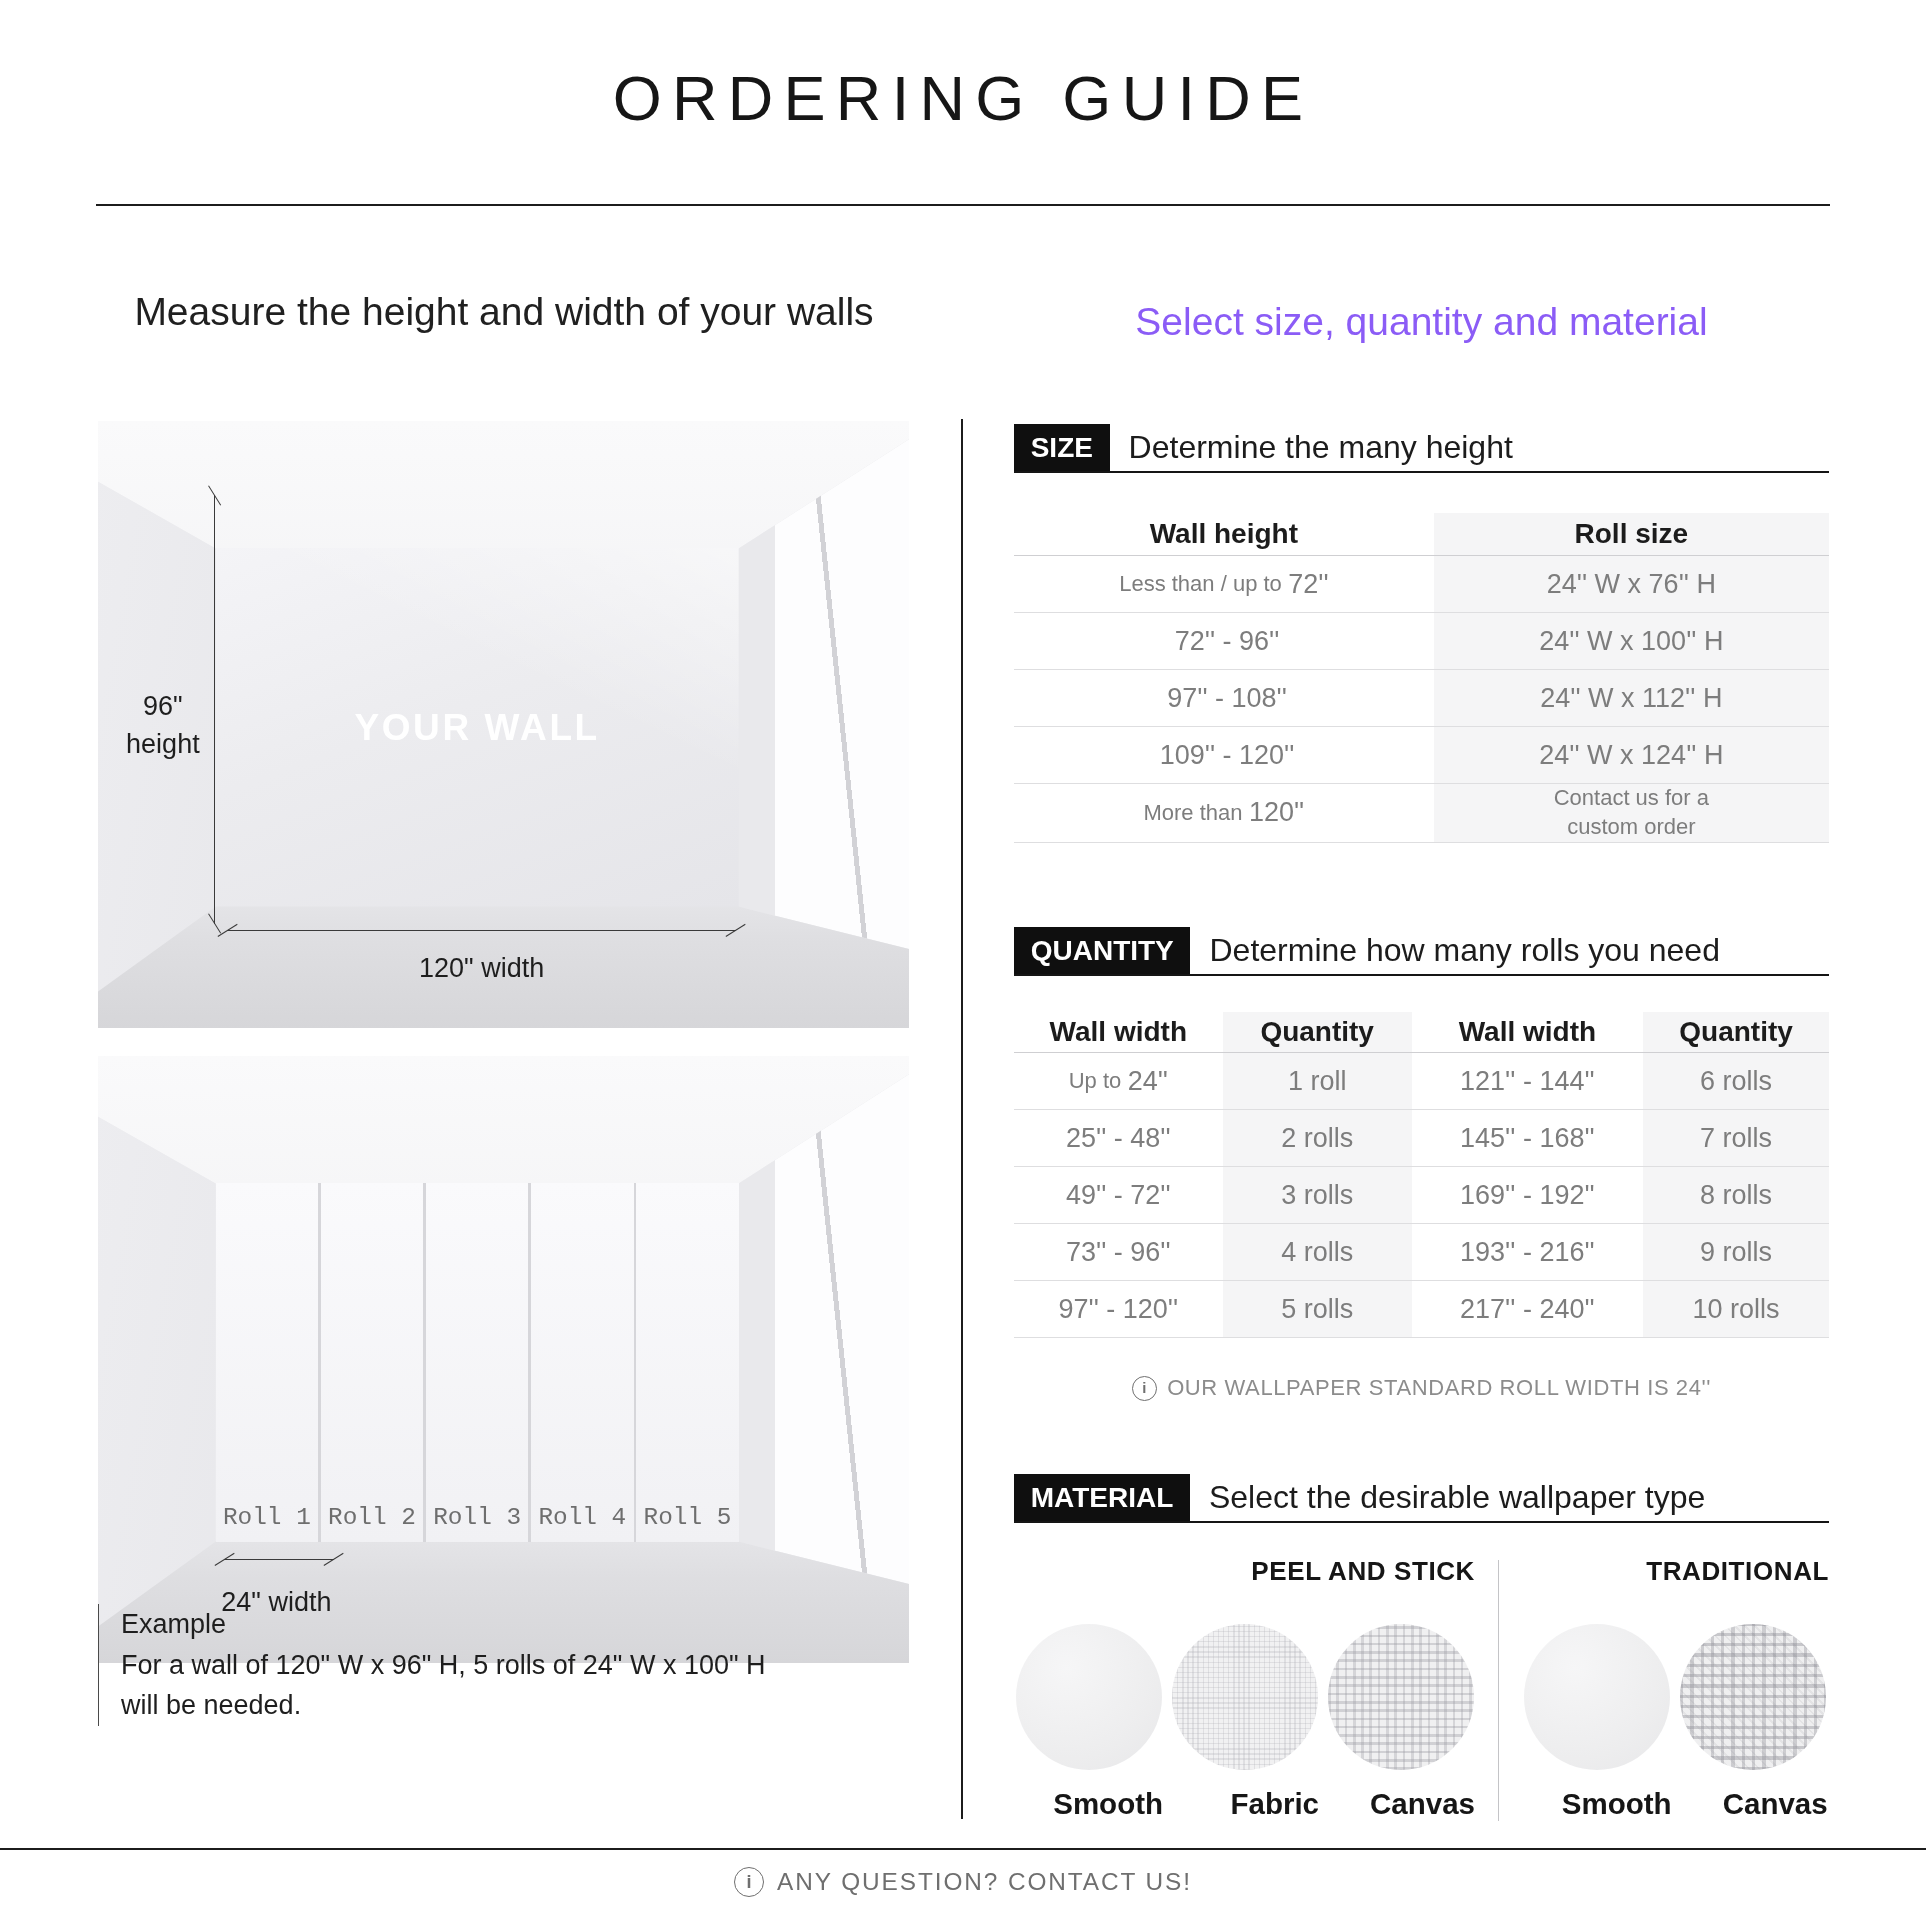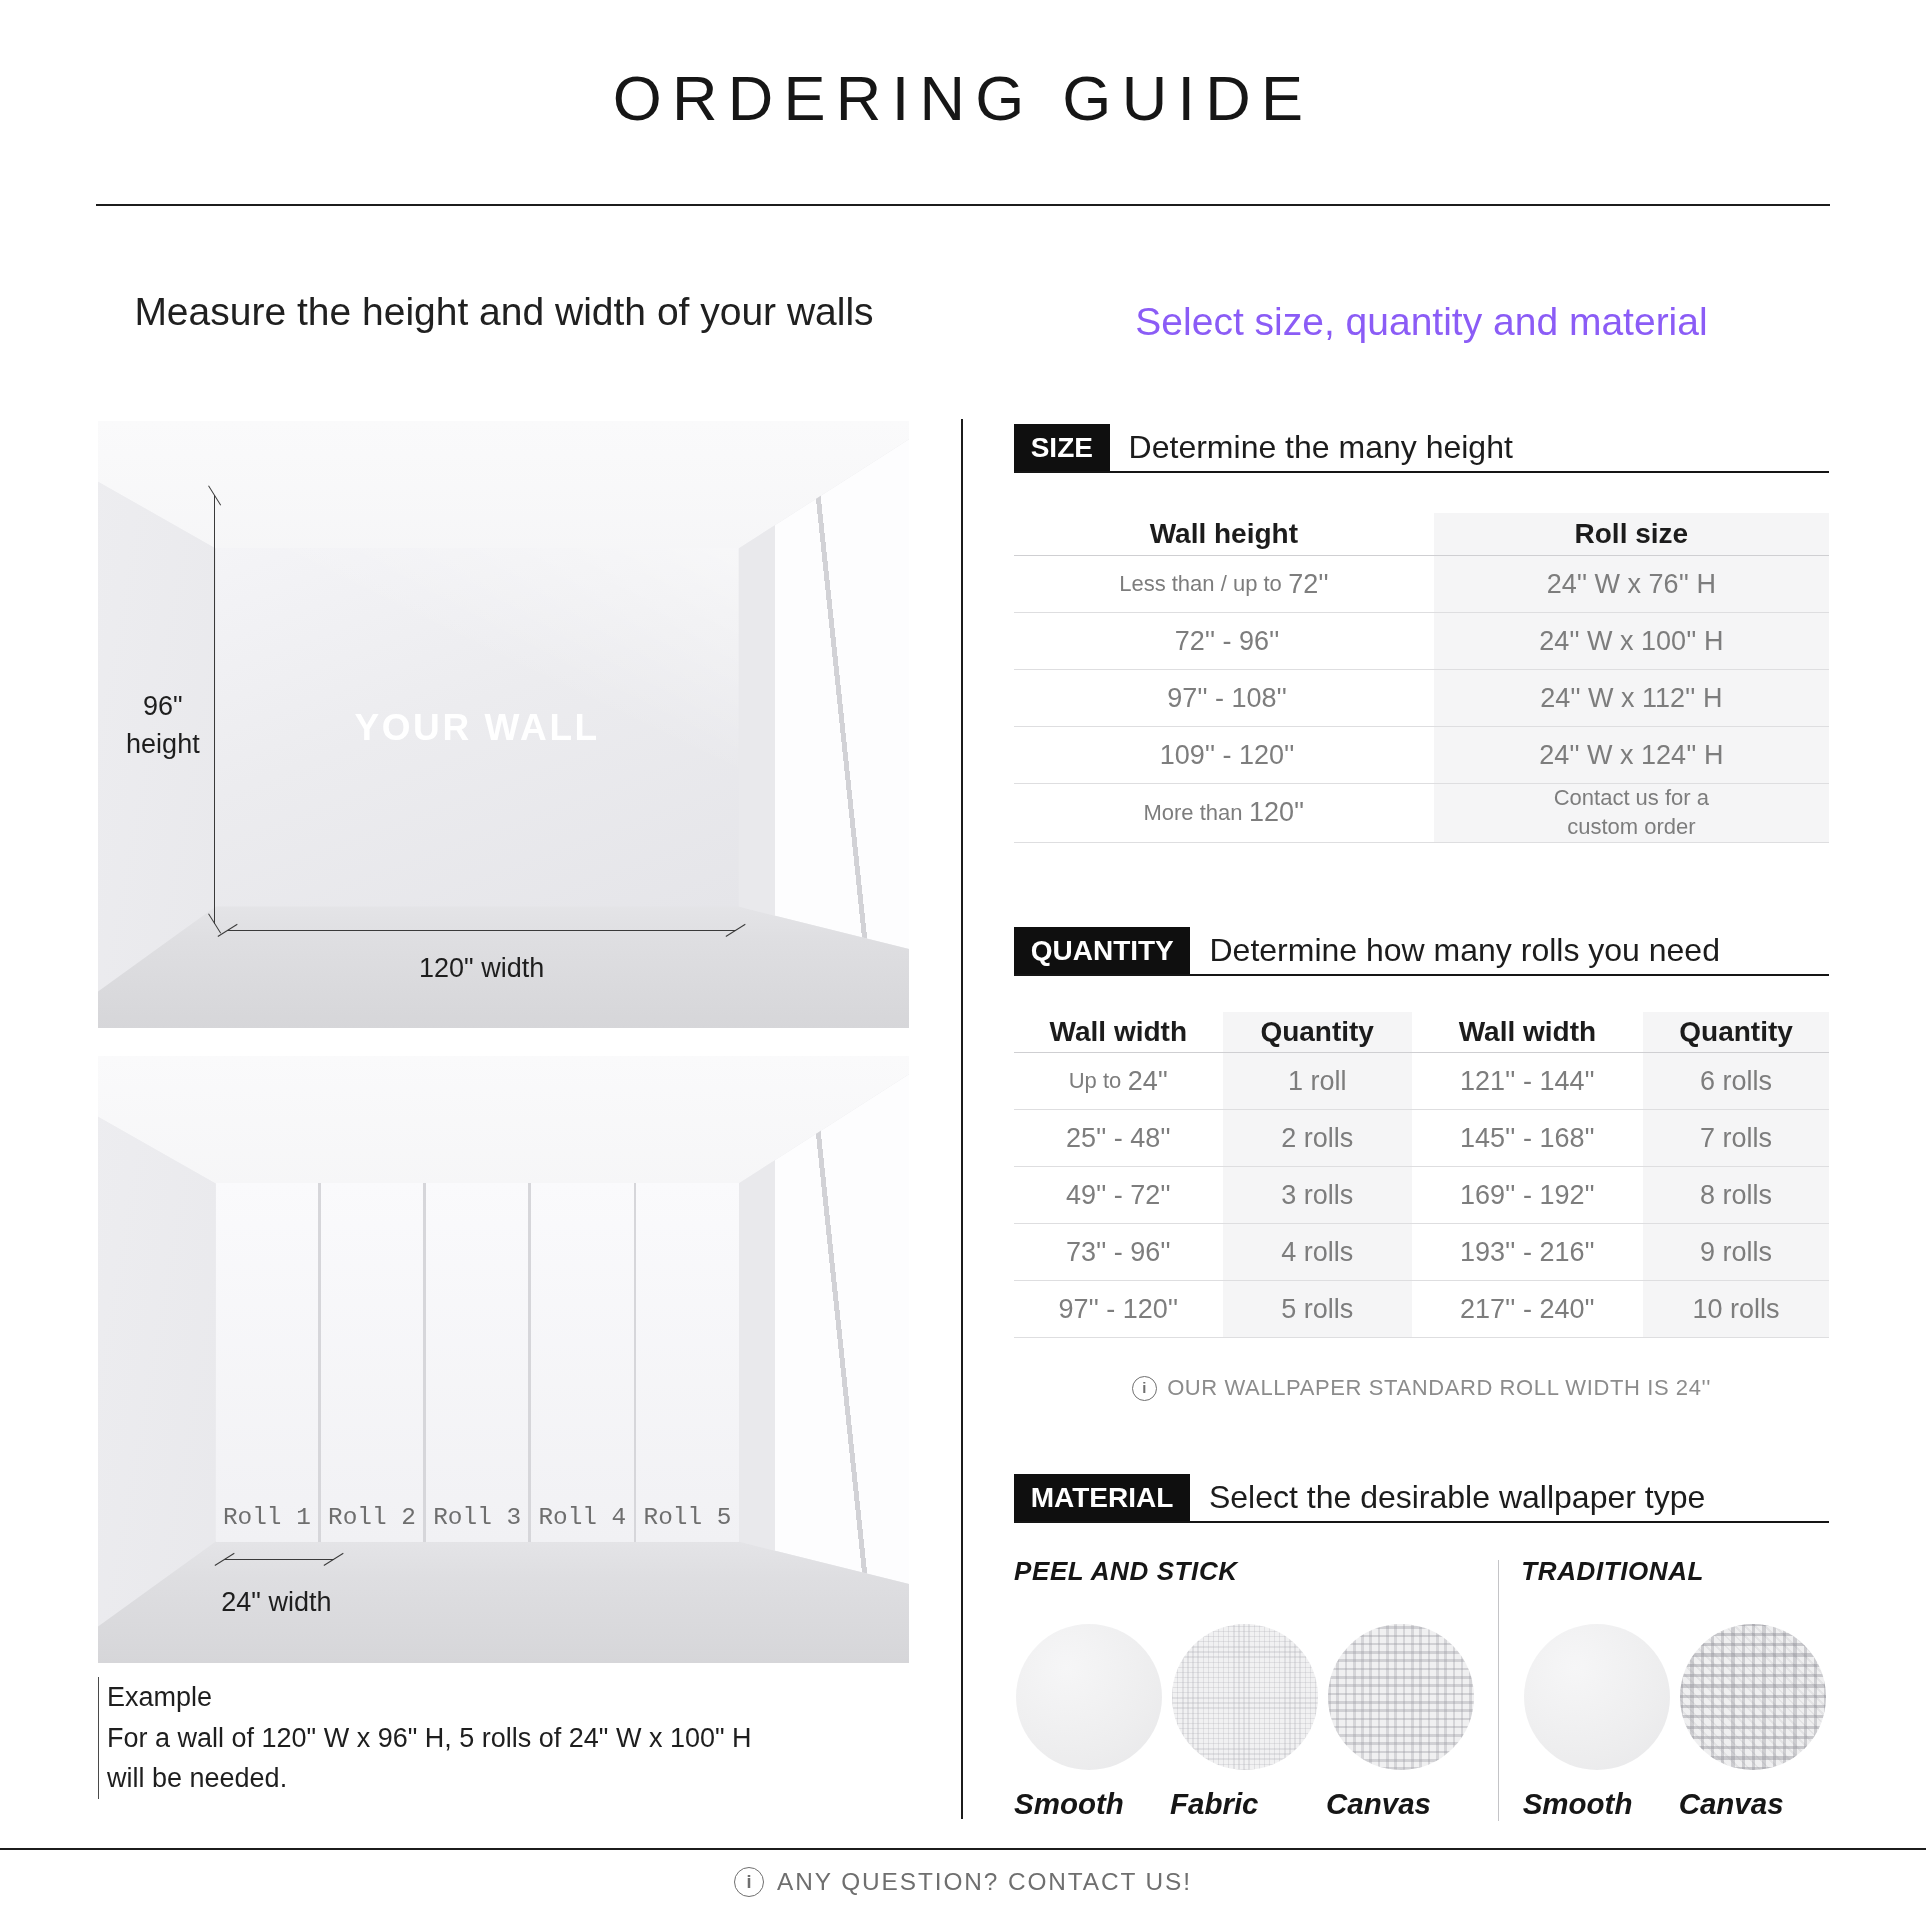--- a/index.html
+++ b/index.html
@@ -62,22 +62,22 @@
              font-size:27px; color:#1e1e1e; z-index:4; }
 
   
   .panels { position:absolute; left:14.5%; top:21%; width:64.5%; height:59%;
             display:flex; gap:2.6px; background:#d6d6da; z-index:2;font-family:Liberation Mono, monospace; }
   .panel { flex:1; position:relative; background:linear-gradient(180deg,#fafafc,#f1f1f4); }
   .panel-label { position:absolute; bottom:10.3px; left:0; width:100%; text-align:center;
                  font-size:24.4px; color:#6e6e6e; }
 
   
-  .example { position:absolute; left:98px; top:1677px; width:803px;
-             border-left:1.9px solid #4a4a4a; padding-left:8px;
+  .example { position:absolute; left:98px; top:1604px; width:803px;
+             border-left:1.9px solid #4a4a4a; padding-left:22px;
              font-size:27px; line-height:1.5; color:#1e1e1e; }
 
   
   .section { position:absolute; left:1014px; width:815px; }
   .sec-size { top:424px; } .sec-qty { top:927px; } .sec-mat { top:1474px; }
   .sec-head { display:flex; align-items:stretch; border-bottom:2.6px solid #151515; }
   .badge { background:#0f0f0f; color:#ffffff; font-weight:bold; font-size:28px;
            padding:7.7px 16.7px; display:flex; align-items:center; }
   .sec-title { font-size:32px; color:#1c1c1c; margin-left:19px; align-self:center; }
 
@@ -97,21 +97,21 @@
   .q-row { display:grid; grid-template-columns:25.6% 23.2% 28.4% 22.8%; }
   .q-cell { display:flex; align-items:center; justify-content:center; text-align:center;
             min-height:56px; font-size:27px; color:#7d7d7d; border-bottom:1.3px solid #dedee0; }
   .q-row.head .q-cell { min-height:40px; font-size:28px; font-weight:bold; color:#1c1c1c; border-bottom:1.3px solid #cfcfd2; }
 
   .note { margin-top:37px; display:flex; align-items:center; justify-content:center;
           font-size:22px; letter-spacing:0.6px; color:#8c8c8c; }
 
   
   .mat-groups { display:flex; margin-top:33px; align-items:flex-start; }
-  .mat-group { text-align:left;font-style:italic; }
+  .mat-group { text-align:right; }
   .mat-group.peel { width:462px; }
   .mat-group.trad { width:312px; }
   .group-divider { width:1.3px; align-self:stretch; background:#c4c4c7; margin:3.9px 22.5px 0 22.5px; min-height:257px; }
   .group-title { font-size:26px; font-weight:bold; color:#161616; letter-spacing:0.6px; }
   .swatches { display:flex; justify-content:center; gap:7px; margin-top:37px; }
   .swatch-item { width:149px; }
   .swatch { width:146px; height:146px; border-radius:50%; margin:0 auto; }
   .tex-smooth { background:radial-gradient(circle at 35% 30%, #f6f6f7, #ededee 65%, #e7e7e9 100%); }
   .tex-fabric { background-color:#f1f1f2;
      background-image:repeating-linear-gradient(0deg,rgba(175,175,182,.28) 0 1.3px,transparent 1.3px 5.1px),

